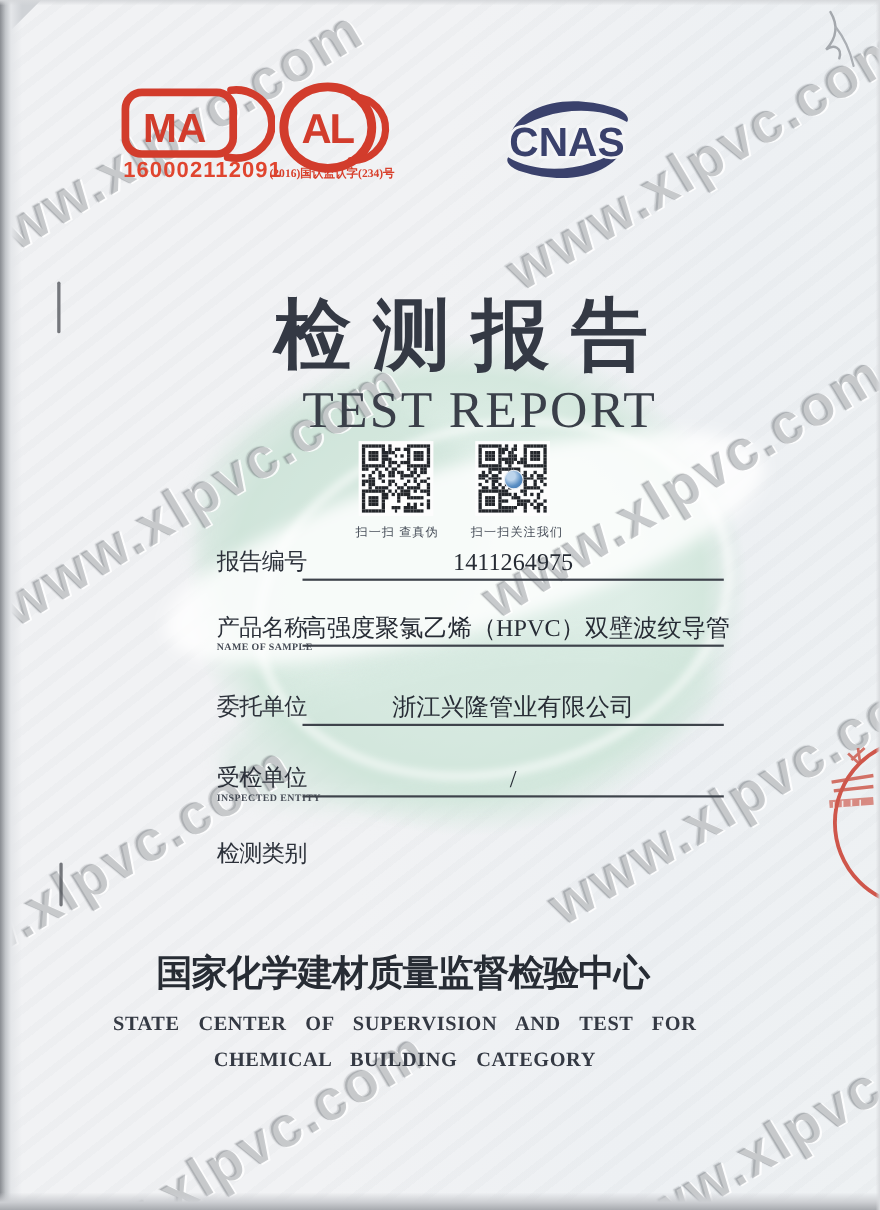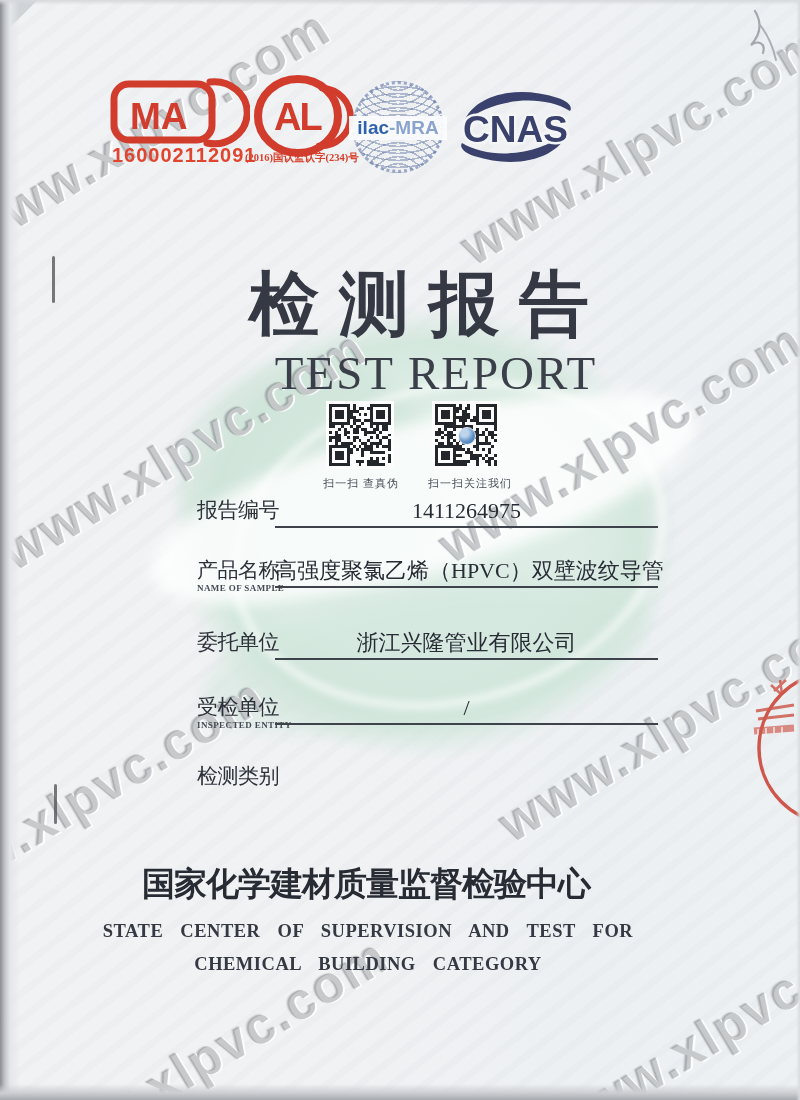--- a/index.html
+++ b/index.html
@@ -119,26 +119,20 @@
     </svg>
     <div class="cma-number">160002112091</div>
     <div class="cma-note">(2016)国认监认字(234)号</div>
 
     <svg class="logo" style="left:250px;top:72px" width="106" height="94" viewBox="0 0 106 94">
       <ellipse cx="48" cy="44" rx="40" ry="37" fill="none" stroke="#d23c2c" stroke-width="8"></ellipse>
       <path d="M 72,16 A 30,29 0 1 1 69,74" fill="none" stroke="#d23c2c" stroke-width="6.5" stroke-linecap="round"></path>
       <text x="24" y="58" font-family="Liberation Sans, sans-serif" font-size="38" font-weight="bold" fill="#d23c2c" letter-spacing="-2">AL</text>
     </svg>
 
-    <div class="ilac">
-      <div class="ilac-band">
-        <span class="p1">ilac</span>
-          <span class="p2">-MRA</span>
-      </div>
-    </div>
 
     <svg class="logo" style="left:456px;top:86px" width="120" height="84" viewBox="0 0 120 84">
       <path d="M8,36 C18,10 58,-2 102,12 C112,15 117,21 114,25 C86,8 38,12 8,36 Z" fill="#3a416c"></path>
       <path d="M112,46 C102,72 62,84 18,70 C8,67 3,61 6,57 C34,74 82,70 112,46 Z" fill="#3a416c"></path>
       <text x="7" y="56" font-family="Liberation Sans, sans-serif" font-size="37" font-weight="bold" fill="#3a416c" stroke="#f4f5f7" stroke-width="5" paint-order="stroke">CNAS</text>
     </svg>
 
   </div>
 
   <div class="title-cn">检测报告</div>

